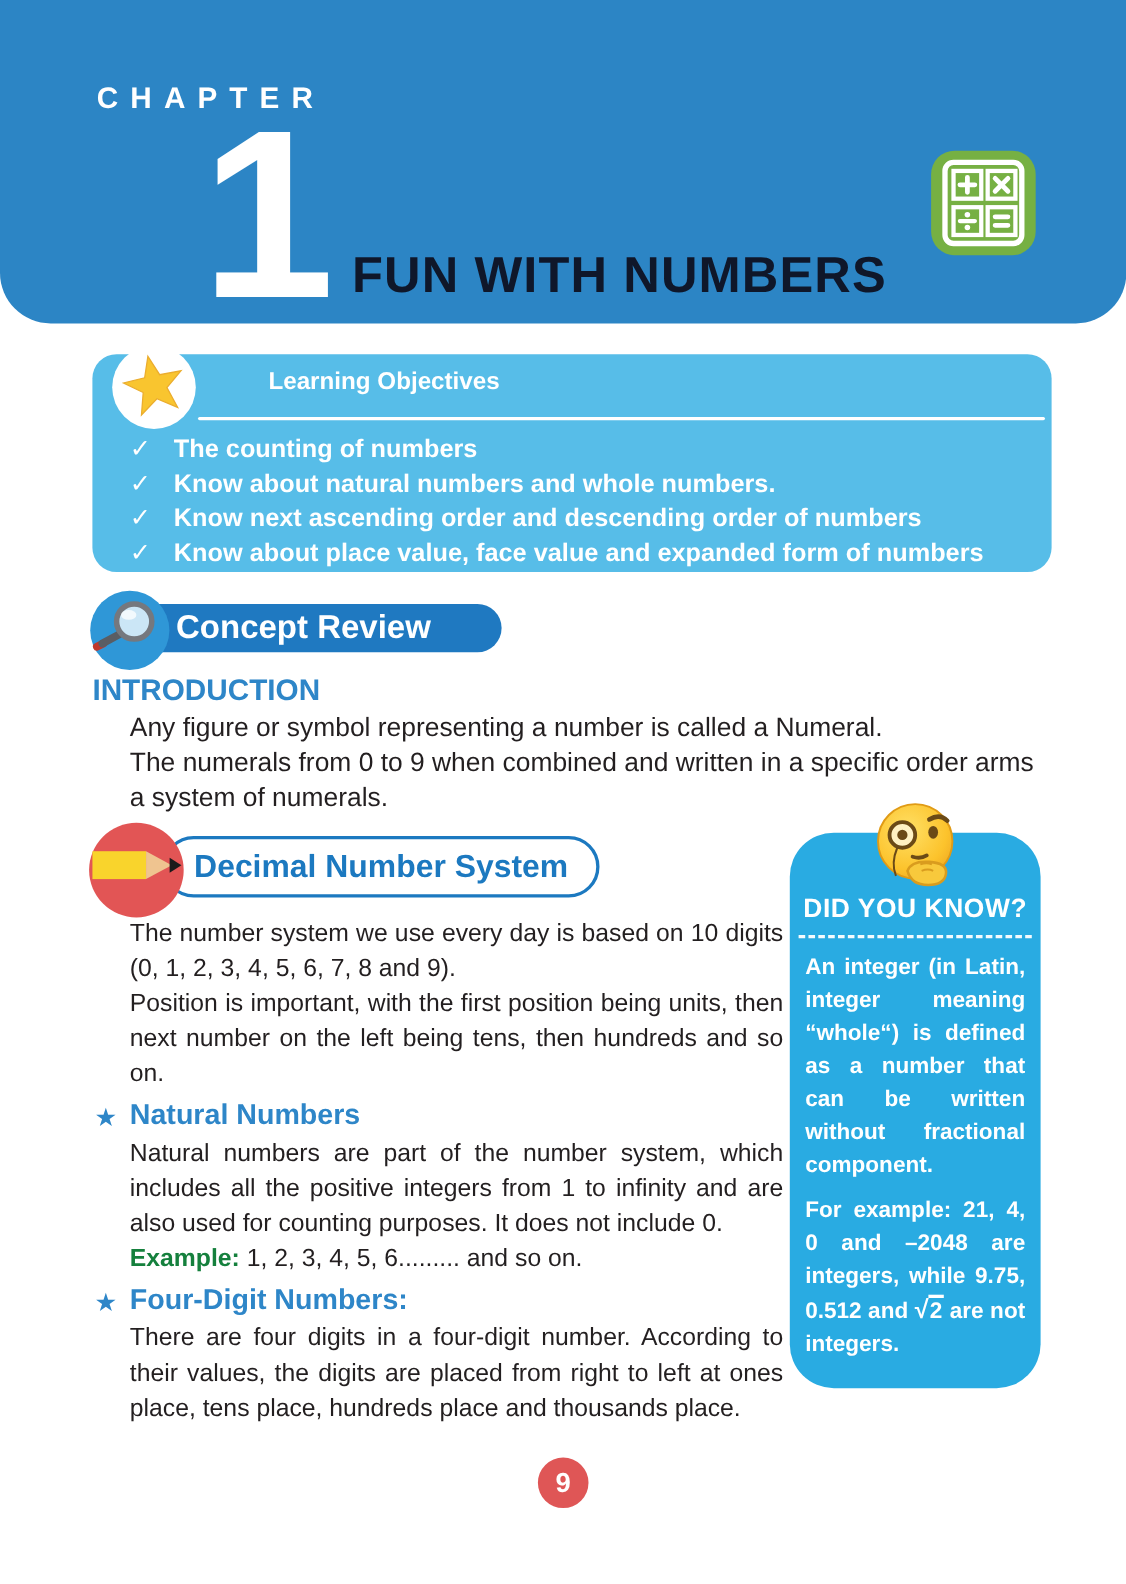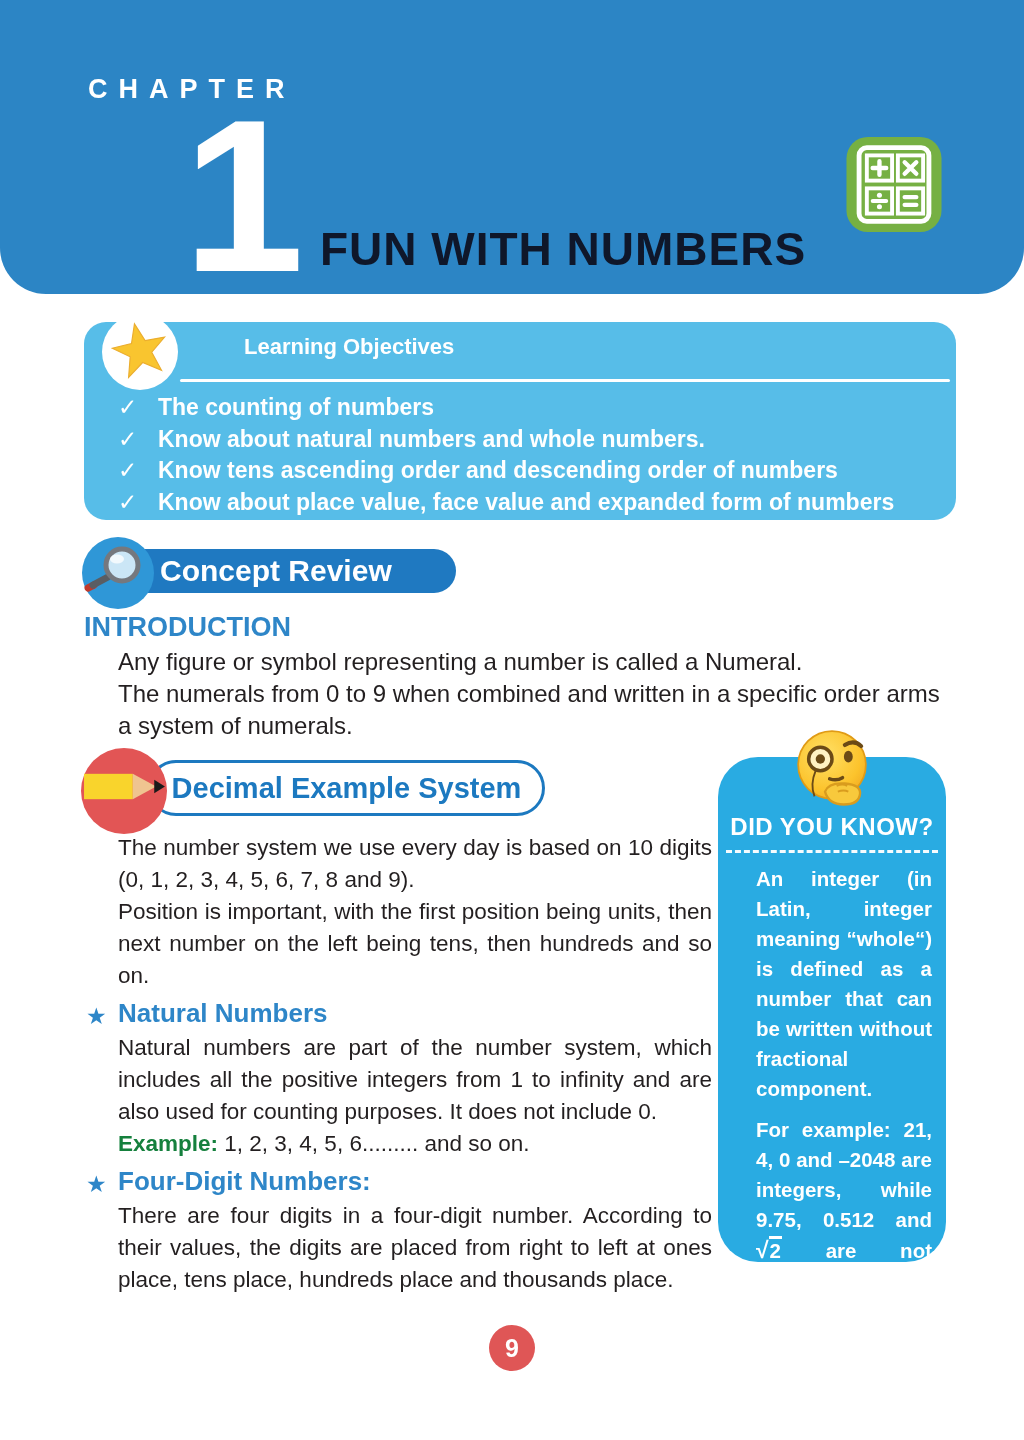--- a/index.html
+++ b/index.html
@@ -88,21 +88,21 @@
   
   .dyk-card {
     position:absolute; left:718px; top:757px; width:228px; height:505px;
     background:#29ABE2; border-radius:40px; color:#fff;
   }
   .dyk-emoji { position:absolute; top:-33px; left:50%; transform:translateX(-50%); width:84px; height:84px; }
   .dyk-title { margin-top:56px; text-align:center; font-size:24px; font-weight:bold; letter-spacing:0.5px; }
   .dyk-dash  { border-top:3px dashed rgba(255,255,255,0.95); margin:9px 8px 0 8px; }
   .dyk-card p {
     padding:11px 14px 0 14px; font-size:20.5px; font-weight:bold;
-    line-height:30px; text-align:justify; text-align-last:left;margin-left:24px;
+    line-height:30px; text-align:justify; text-align-last:left;
   }
   .sqrt { white-space:nowrap; }
   .sqrt .sign { font-size:1.12em; }
   .sqrt .radicand { border-top:3px solid #fff; padding:0 1px; }
 
   
   .page-badge {
     position:absolute; left:489px; top:1325px; width:46px; height:46px;
     background:#DF5656; border-radius:50%; color:#fff;
     font-size:25px; font-weight:bold;
@@ -148,21 +148,21 @@
     <li>
       <span class="lo-check">✓</span>
       <span>The counting of numbers</span>
     </li>
     <li>
       <span class="lo-check">✓</span>
       <span>Know about natural numbers and whole numbers.</span>
     </li>
     <li>
       <span class="lo-check">✓</span>
-      <span>Know tens ascending order and descending order of numbers</span>
+      <span>Know next ascending order and descending order of numbers</span>
     </li>
     <li>
       <span class="lo-check">✓</span>
       <span>Know about place value, face value and expanded form of numbers</span>
     </li>
   </ul>
 </section>
 
 <div class="cr-badge">
   <span>
@@ -187,21 +187,21 @@
   <div class="dec-header">
     <span class="pencil-badge">
       <span>
         <svg viewBox="0 0 86 40" width="84" height="39">
           <rect x="2" y="7" width="50" height="26" fill="#F9D42C"></rect>
           <polygon points="52,7 76,20 52,33" fill="#EFC490"></polygon>
           <polygon points="74,13 85,20 74,27" fill="#1A1A1A"></polygon>
         </svg>
       </span>
     </span>
-    <span class="dec-title">Decimal Example System</span>
+    <span class="dec-title">Decimal Number System</span>
   </div>
 
   <p class="just">The number system we use every day is based on 10 digits (0, 1, 2, 3, 4, 5, 6, 7, 8 and 9).</p>
   <p class="just">Position is important, with the first position being units, then next number on the left being tens, then hundreds and so on.</p>
 
   <h3 class="subhead">
     <span class="star-bullet">★</span>
     <span>Natural Numbers</span>
   </h3>
   <p class="just">Natural numbers are part of the number system, which includes all the positive integers from 1 to infinity and are also used for counting purposes. It does not include 0.</p>

